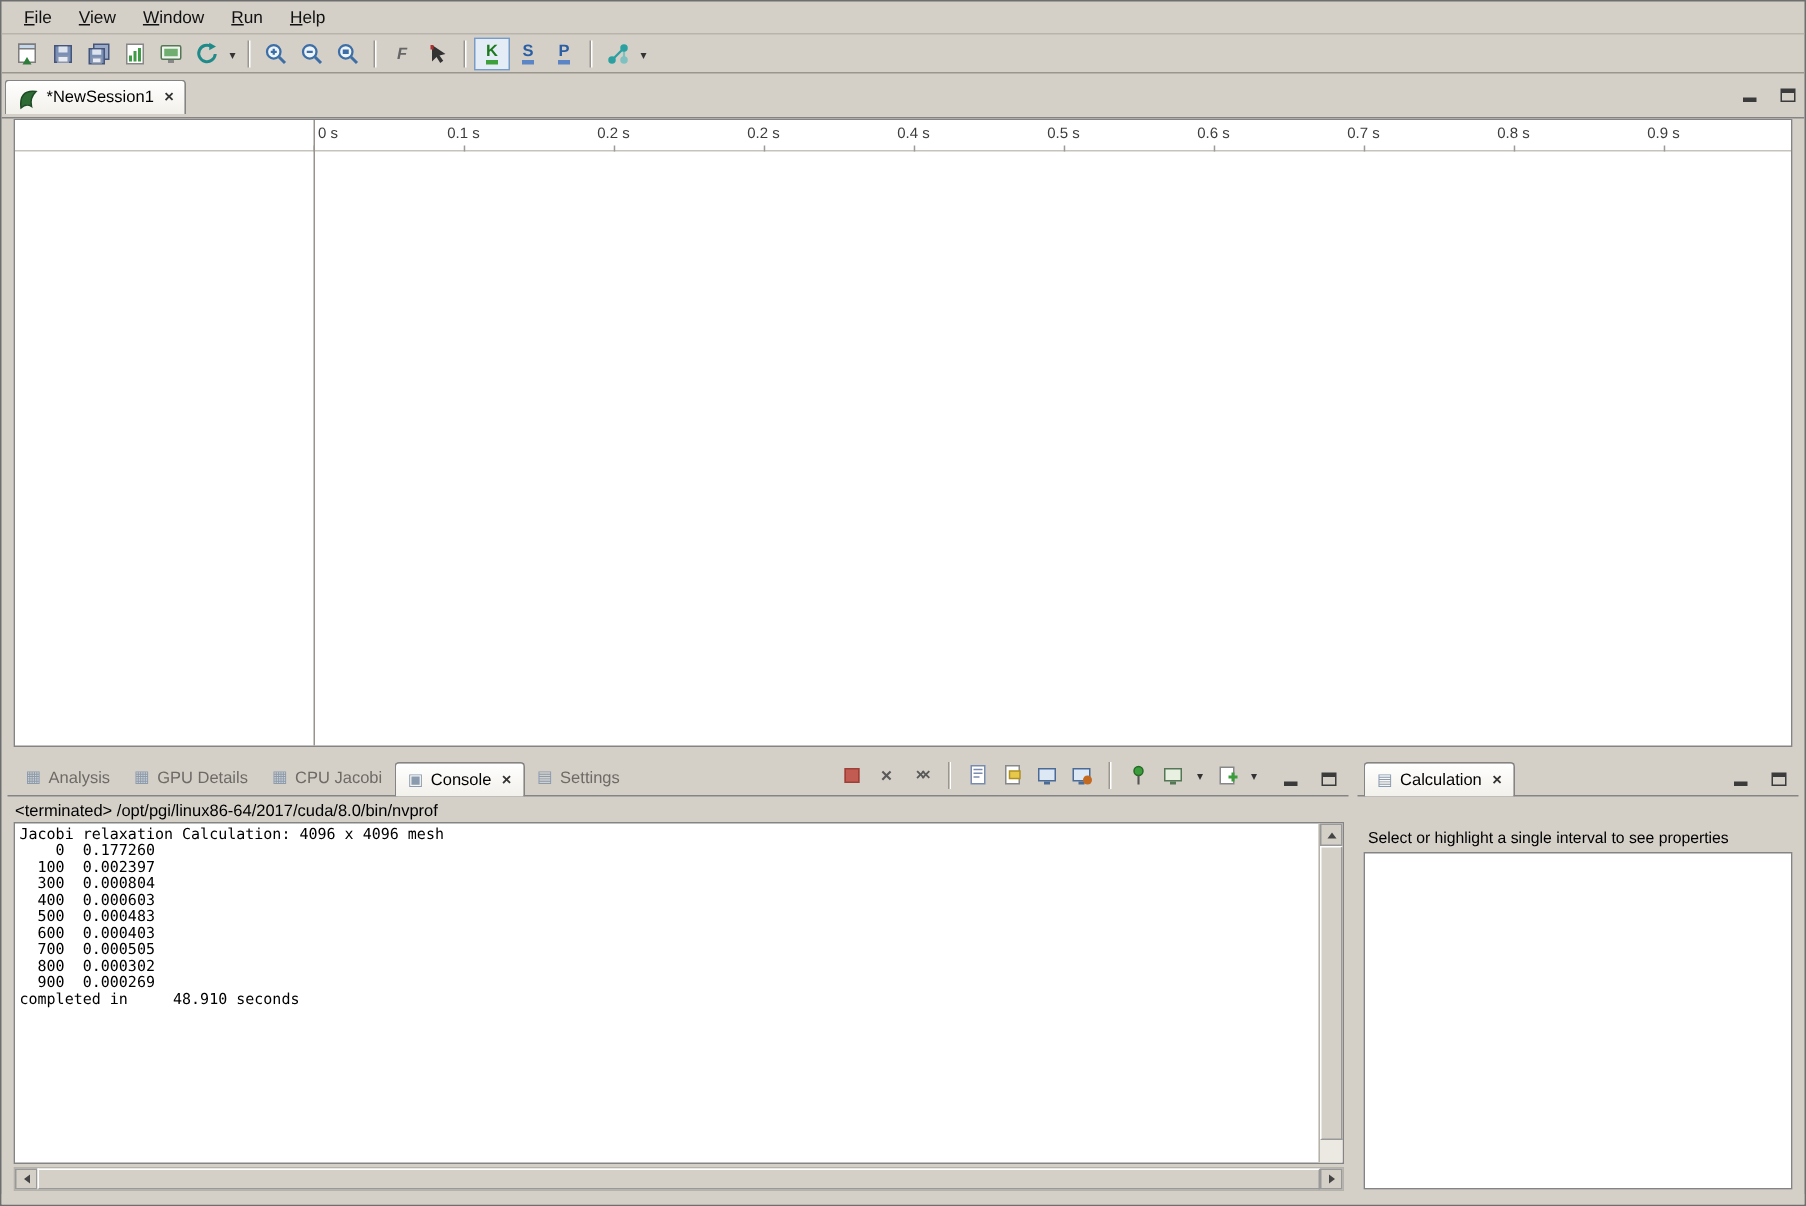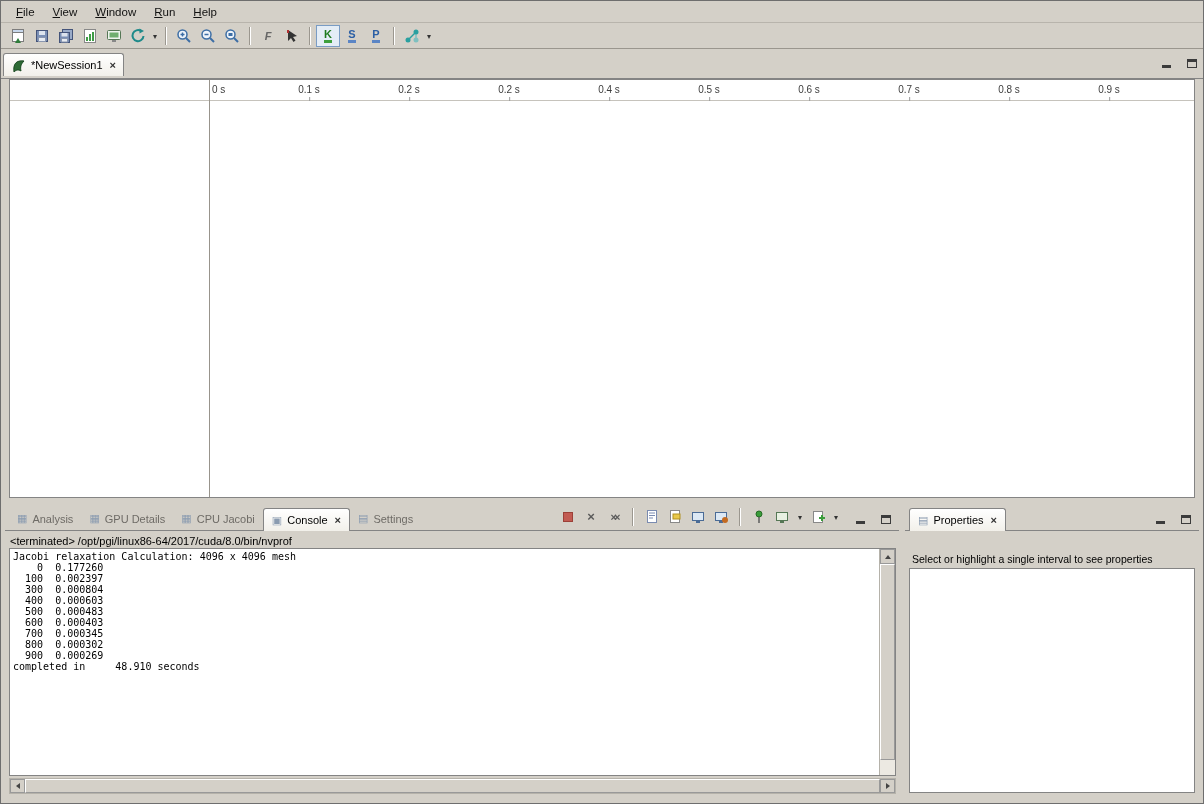--- a/index.html
+++ b/index.html
@@ -352,21 +352,21 @@
       <div class="console-box">
         <div class="console-text">
 
         <div class="cline" style="--i: 0;">Jacobi relaxation Calculation: 4096 x 4096 mesh</div>
             <div class="cline" style="--i: 1;">    0  0.177260</div>
             <div class="cline" style="--i: 2;">  100  0.002397</div>
             <div class="cline" style="--i: 4;">  300  0.000804</div>
             <div class="cline" style="--i: 5;">  400  0.000603</div>
             <div class="cline" style="--i: 6;">  500  0.000483</div>
             <div class="cline" style="--i: 7;">  600  0.000403</div>
-            <div class="cline" style="--i: 8;">  700  0.000345</div>
+            <div class="cline" style="--i: 8;">  700  0.000505</div>
             <div class="cline" style="--i: 9;">  800  0.000302</div>
             <div class="cline" style="--i: 10;">  900  0.000269</div>
             <div class="cline" style="--i: 11;">completed in     48.910 seconds</div>
           </div>
         <div class="vscroll">
           <div class="sbtn">
               <span class="tri-up"></span>
             </div>
           <div class="vthumb"></div>
 
@@ -381,21 +381,21 @@
         <div class="hbtn">
             <span class="tri-right"></span>
           </div>
       </div>
     </div>
 
     <div class="panel panel-props">
       <div class="view-tabs">
         <div class="vtab active">
           <span class="vtab-icon">▤</span>
-          <span class="vtab-label">Properties</span>
+          <span class="vtab-label">Calculation</span>
           <span class="vtab-close">×</span>
         </div>
         <div class="winbtns">
           <div class="winbtn">
               <span class="glyph-min"></span>
             </div>
           <div class="winbtn">
               <span class="glyph-max"></span>
             </div>
         </div>

